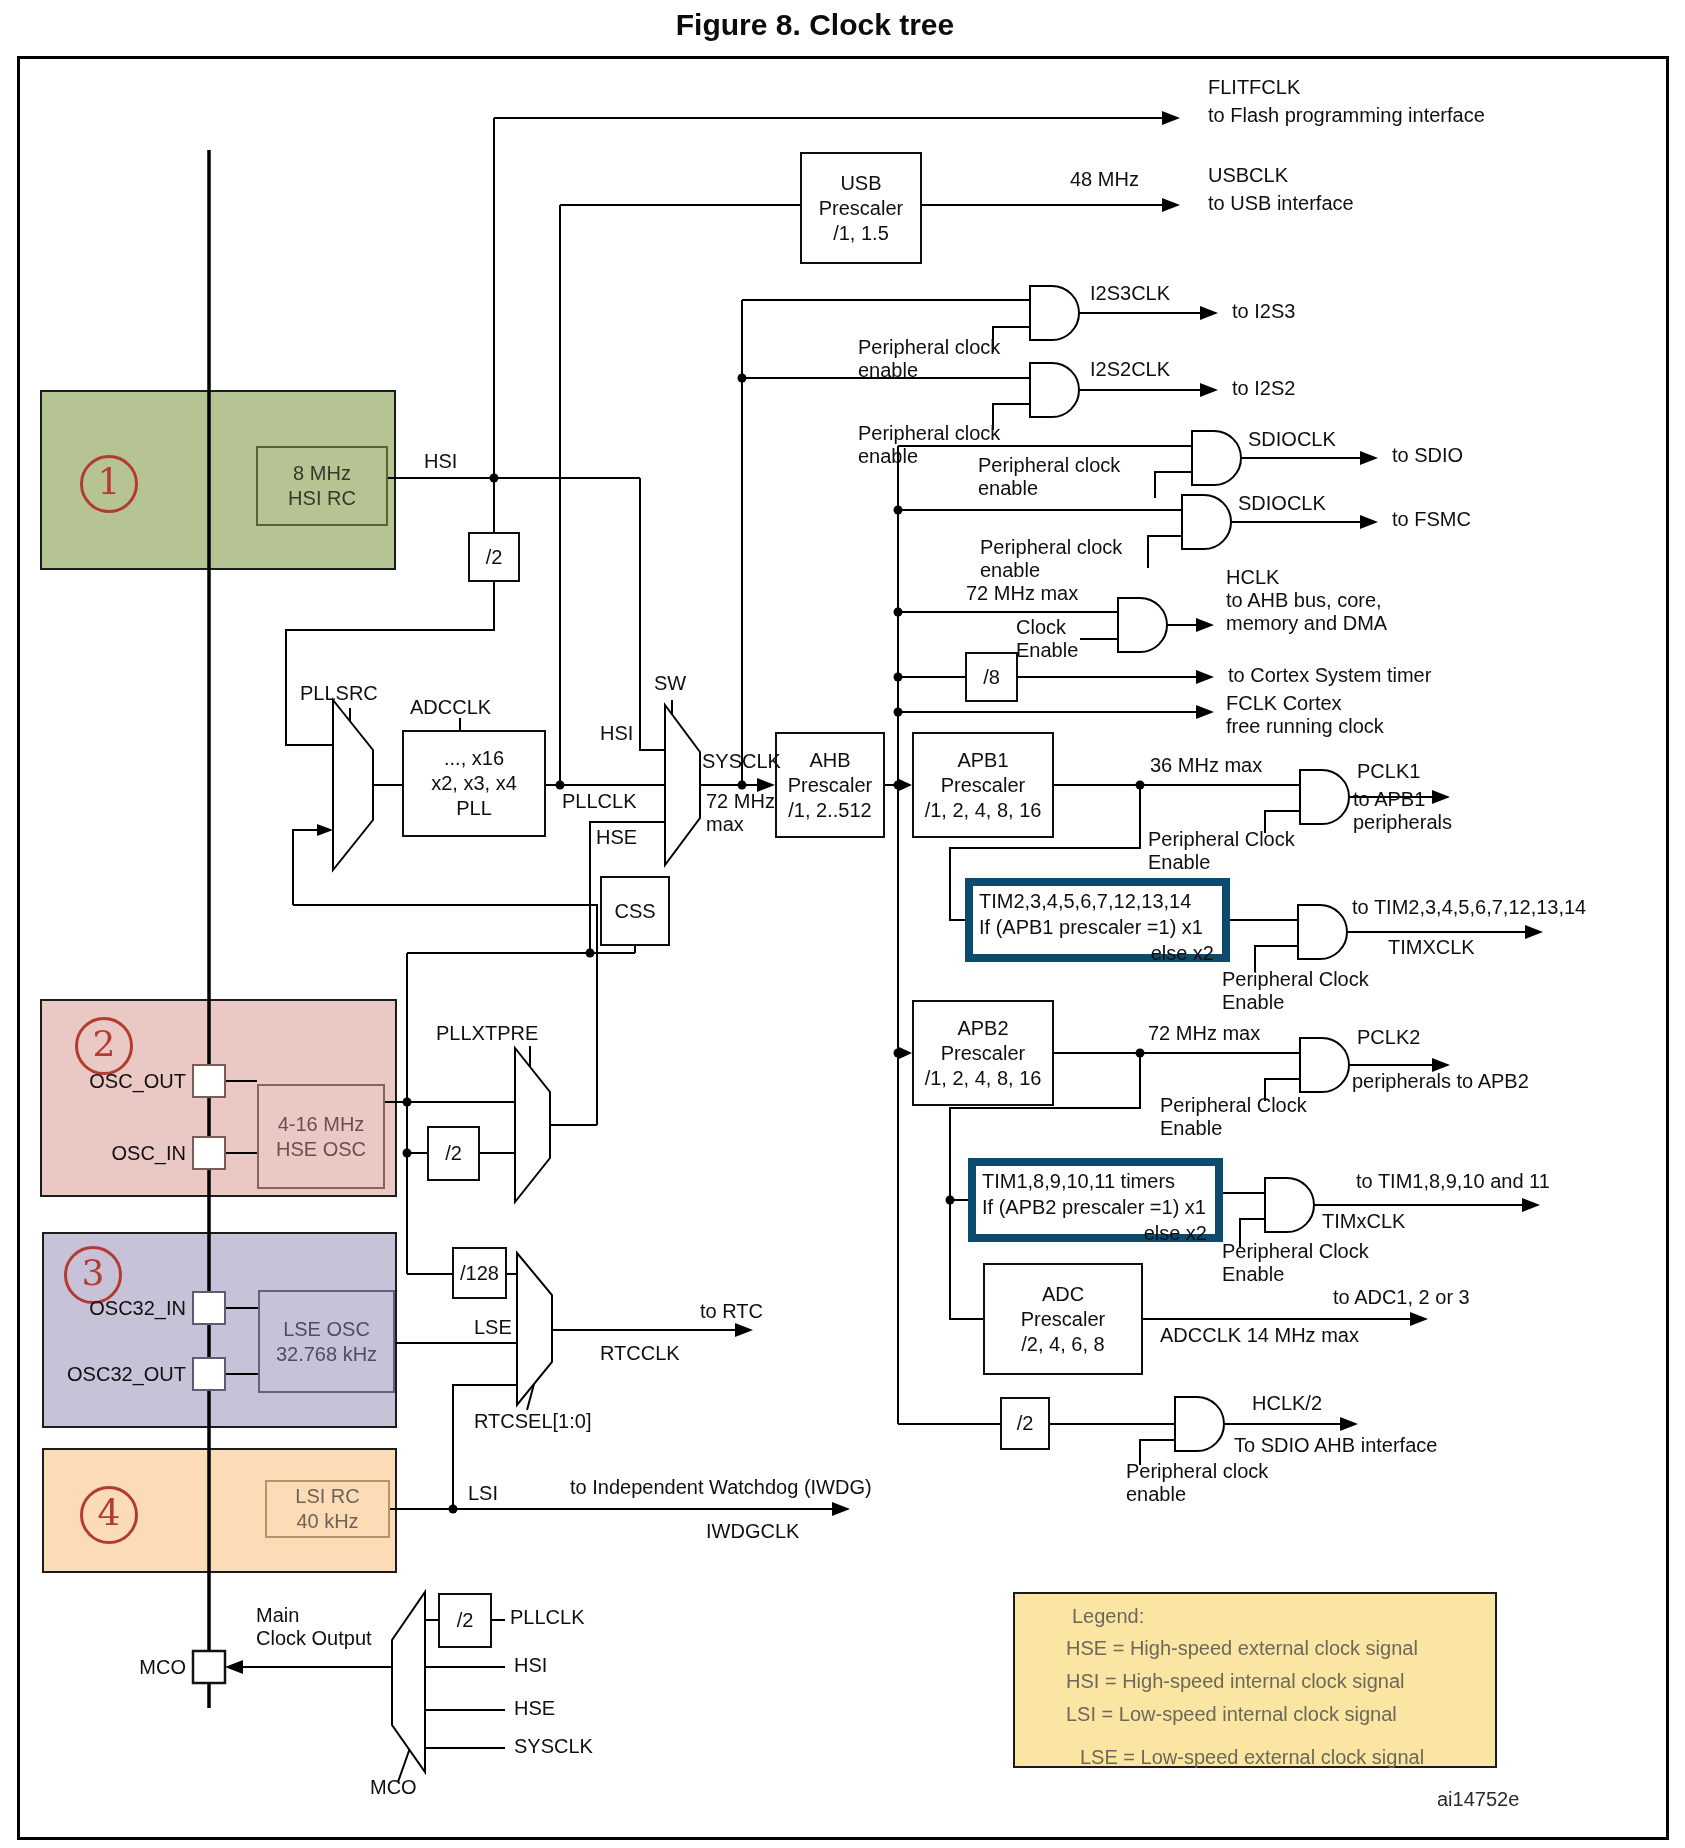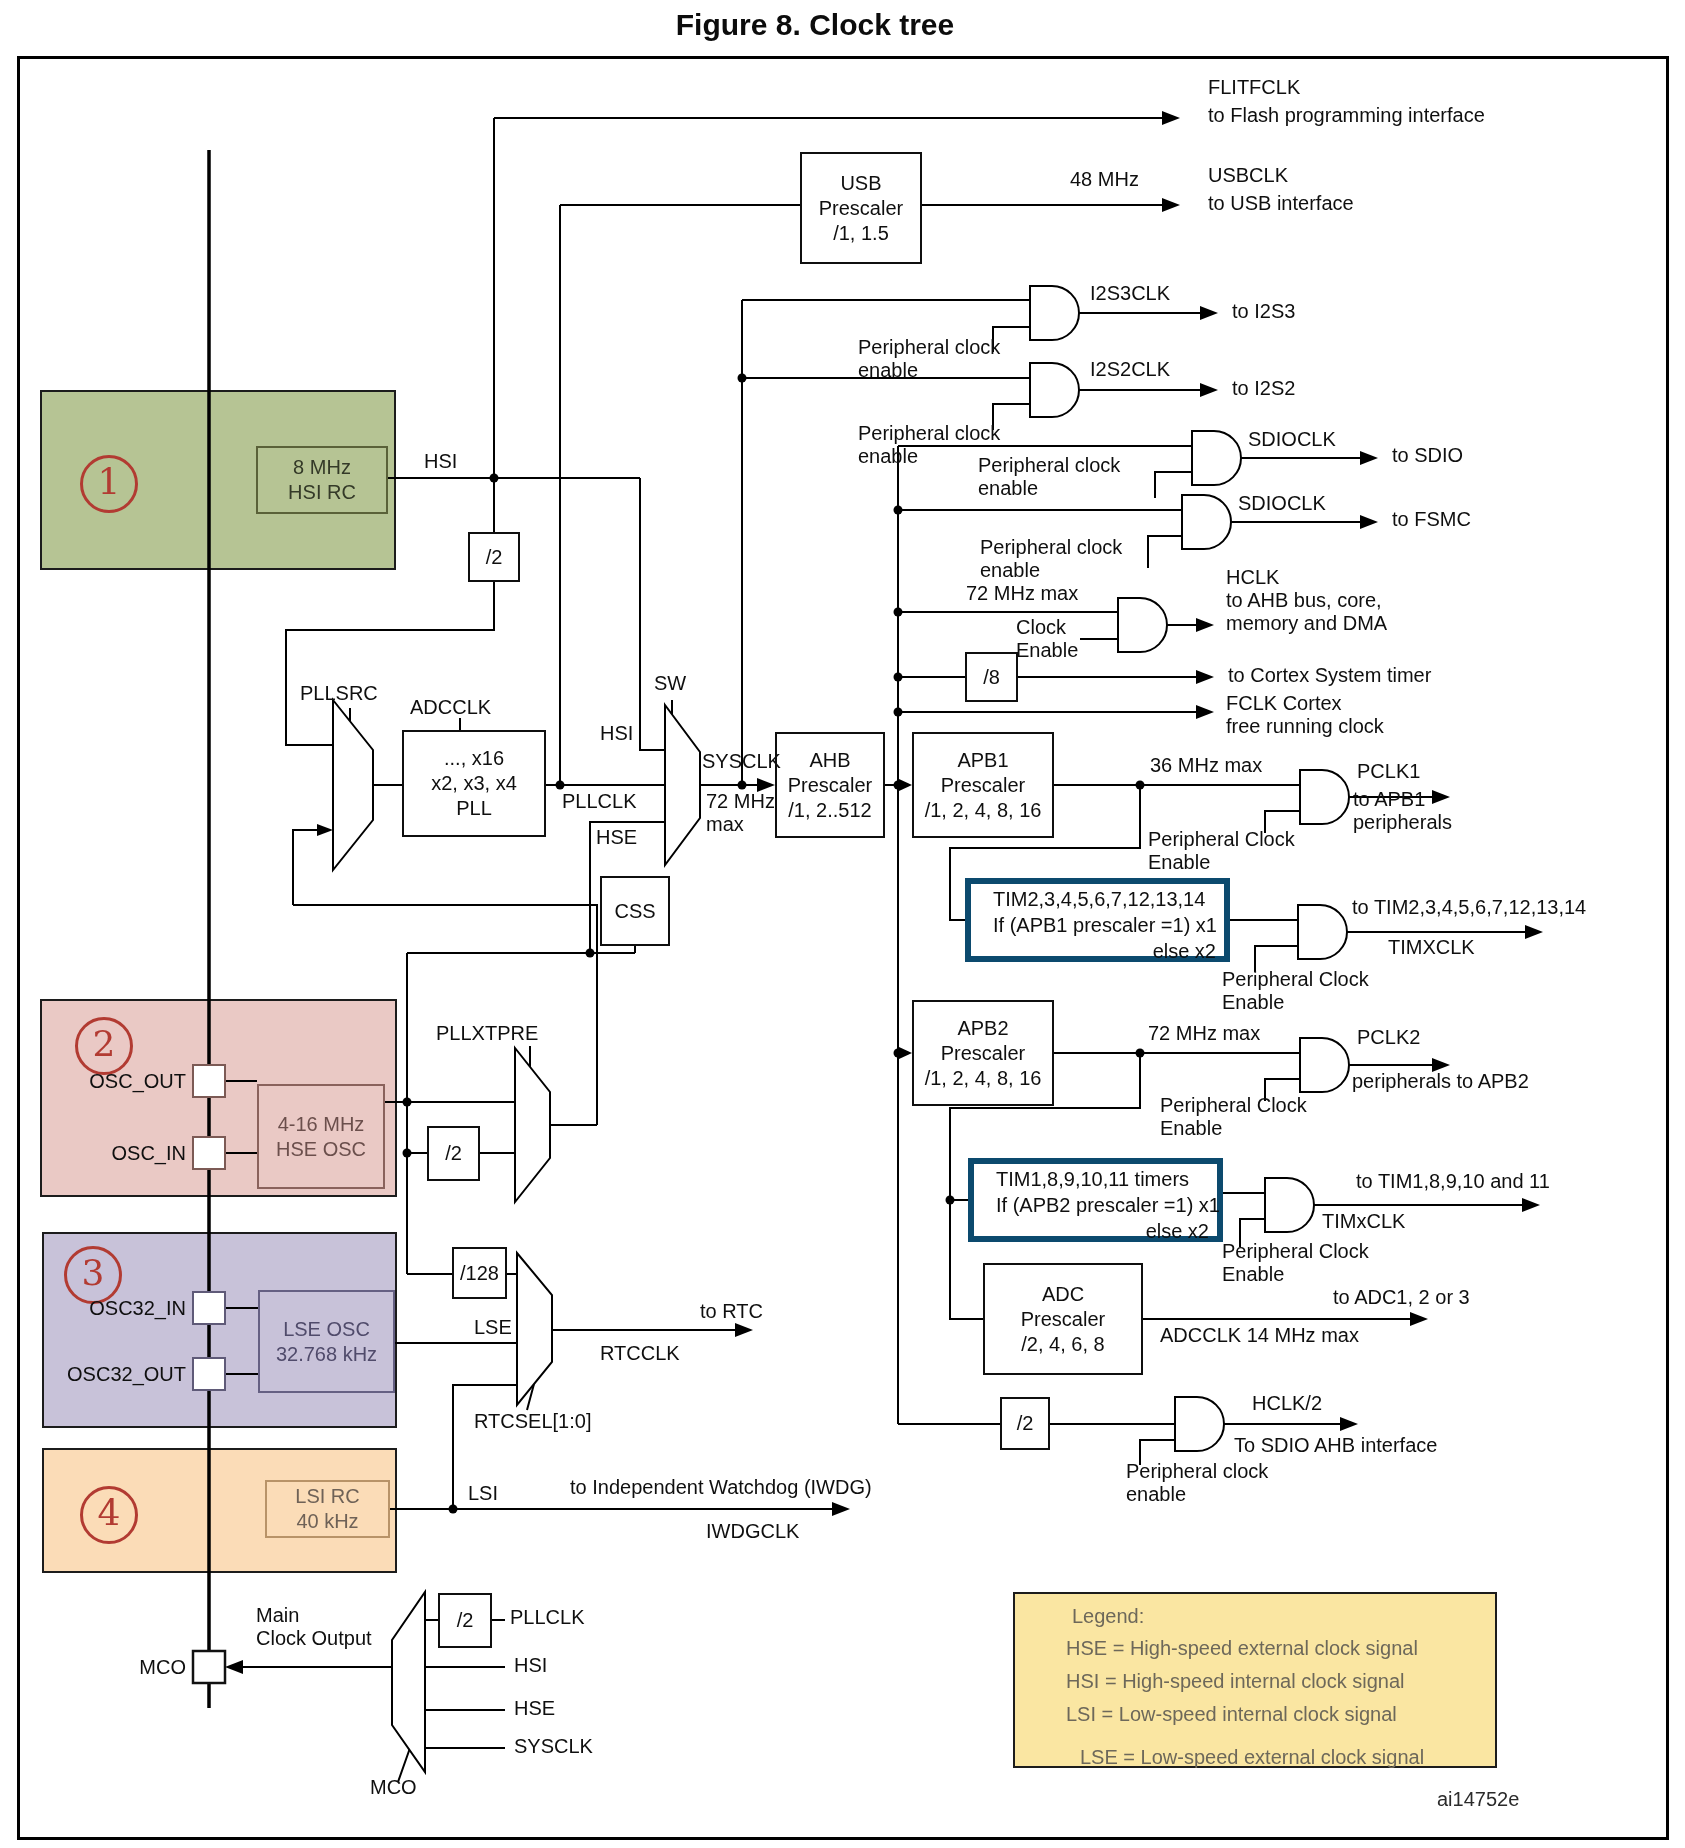--- a/index.html
+++ b/index.html
@@ -10,22 +10,22 @@
   .t{position:absolute;z-index:3;font-size:20px;line-height:23px;color:#0f0f0f;white-space:pre-line;}
   .r{text-align:right;}
   .title{position:absolute;z-index:3;left:0;top:8px;width:1630px;text-align:center;
          font-size:30px;font-weight:bold;color:#0c0c0c;}
   .bx{position:absolute;z-index:3;background:#fff;border:2px solid #0f0f0f;box-sizing:border-box;
       display:flex;align-items:center;justify-content:center;text-align:center;
       font-size:20px;line-height:25px;color:#0f0f0f;white-space:pre-line;}
   .inner{position:absolute;z-index:3;background:transparent;border:2px solid;box-sizing:border-box;
       display:flex;align-items:center;justify-content:center;text-align:center;
       font-size:20px;line-height:25px;white-space:pre-line;}
-  .timbox{position:absolute;z-index:3;background:#fff;border:6px solid #0c4a6e;box-sizing:border-box;
-      font-size:20px;line-height:26px;color:#0f0f0f;padding:2px 8px 0 22px;}
+  .timbox{position:absolute;z-index:3;background:#fff;border:8px solid #0c4a6e;box-sizing:border-box;
+      font-size:20px;line-height:26px;color:#0f0f0f;padding:2px 8px 0 6px;}
   .timbox div{white-space:nowrap;}
   .timbox .last{text-align:right;}
   .badge{position:absolute;z-index:3;width:52px;height:52px;border:3.5px solid #b23b32;border-radius:50%;
       color:#b23b32;font-family:"DejaVu Serif",serif;font-size:36px;line-height:47px;text-align:center;}
   .legend-t{position:absolute;z-index:3;font-size:20px;line-height:24px;color:#6d685a;}
 </style>
 </head>
 <body>
 
 <div id="fig">
@@ -132,21 +132,21 @@
         <circle cx="590" cy="953" r="4.5"></circle>
       <circle cx="453" cy="1509" r="4.5"></circle>
     </g>
   </svg>
 
   <div class="badge" style="left:80px;top:455px;">1</div>
   <div class="badge" style="left:75px;top:1017px;">2</div>
   <div class="badge" style="left:64px;top:1246px;">3</div>
   <div class="badge" style="left:80px;top:1486px;">4</div>
 
-  <div class="inner" style="left:256px;top:446px;width:132px;height:68px;border-color:#5a6138;color:#343a28;">8 MHz
+  <div class="inner" style="left:256px;top:446px;width:132px;height:80px;border-color:#5a6138;color:#343a28;">8 MHz
 HSI RC</div>
   <div class="inner" style="left:257px;top:1050px;width:128px;height:105px;border-color:#8a625c;color:#6b4f4c;margin-top:34px;">4-16 MHz
 HSE OSC</div>
   <div class="inner" style="left:258px;top:1290px;width:137px;height:103px;border-color:#656083;color:#504b6b;">LSE OSC
 32.768 kHz</div>
   <div class="inner" style="left:265px;top:1480px;width:125px;height:58px;border-color:#b89368;color:#6f6257;">LSI RC
 40 kHz</div>
 
   <div class="bx" style="left:800px;top:152px;width:122px;height:112px;">USB
 Prescaler

